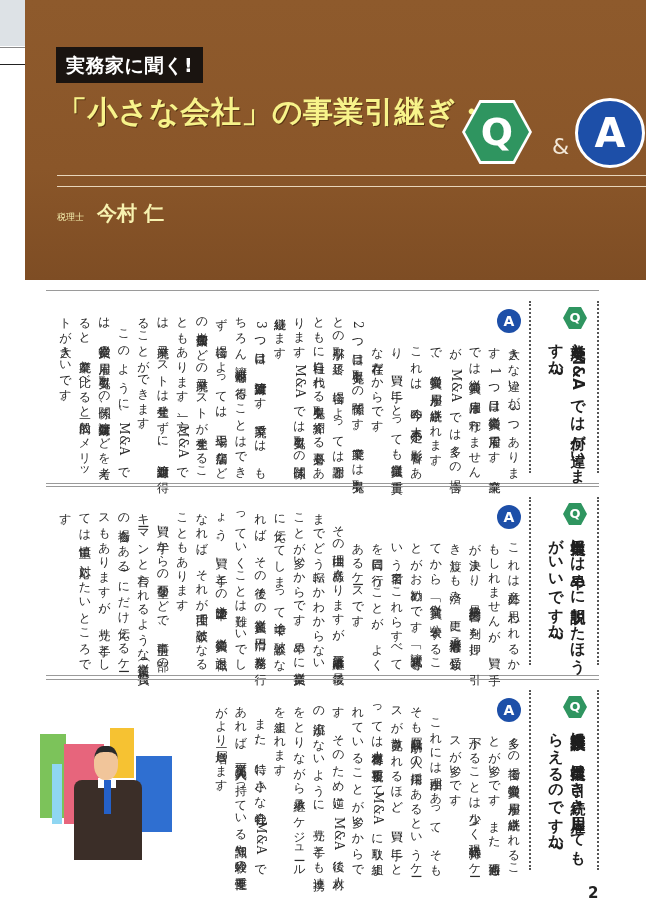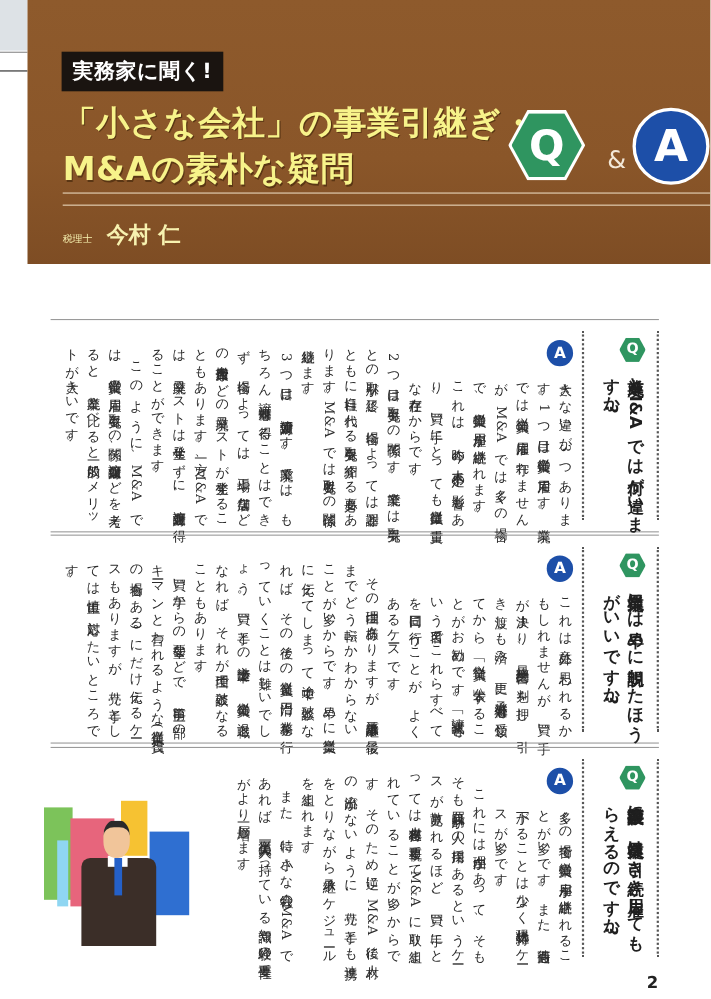--- a/index.html
+++ b/index.html
@@ -5,21 +5,21 @@
   html, body { margin: 0; padding: 0; }
   body {
     width: 646px; height: 908px; background: #ffffff; position: relative; overflow: hidden;
     font-family: "DejaVu Serif", "Liberation Serif", serif; color: #2a2a2a;
   }
   .corner-strip { position: absolute; left: 0; top: 0; width: 25px; height: 46px; background: #dde2e6; }
   .corner-line1 { position: absolute; left: 0; top: 47px; width: 25px; height: 1px; background: #888; }
   .corner-line2 { position: absolute; left: 0; top: 64px; width: 25px; height: 1px; background: #222; }
 
   .header {
-    position: absolute; left: 25px; top: 0; width: 621px; height: 240px;
+    position: absolute; left: 25px; top: 0; width: 621px; height: 280px;
     background: linear-gradient(180deg, #8e5a2c 0%, #8a5629 60%, #7e4d24 100%);
   }
   .kicker {
     position: absolute; left: 31px; top: 47px; height: 36px; padding: 0 10px;
     background: #1a1410; color: #fff; font-family: "DejaVu Sans", sans-serif; font-weight: bold;
     font-size: 19px; line-height: 36px; letter-spacing: 0.5px;
   }
   .title-line {
     position: absolute; left: 32px; font-family: "DejaVu Sans", sans-serif; font-weight: bold;
     font-size: 30px; color: #f7f38a; letter-spacing: 0.5px;
@@ -101,21 +101,20 @@
 </head>
 <body>
 
 <div class="corner-strip"></div>
 <div class="corner-line1"></div>
 <div class="corner-line2"></div>
 
 <div class="header">
   <div class="kicker">実務家に聞く!</div>
   <div class="title-line title-1">「小さな会社」の事業引継ぎ・</div>
-  <div class="title-line title-2">M&amp;Aの素朴な疑問</div>
   <div class="qa-logo">
     <div class="qa-q">
       <div class="qa-q-inner">Q</div>
     </div>
     <div class="qa-amp">&amp;</div>
     <div class="qa-a">A</div>
   </div>
   <div class="rule rule-1"></div>
   <div class="rule rule-2"></div>
   <div class="byline">

